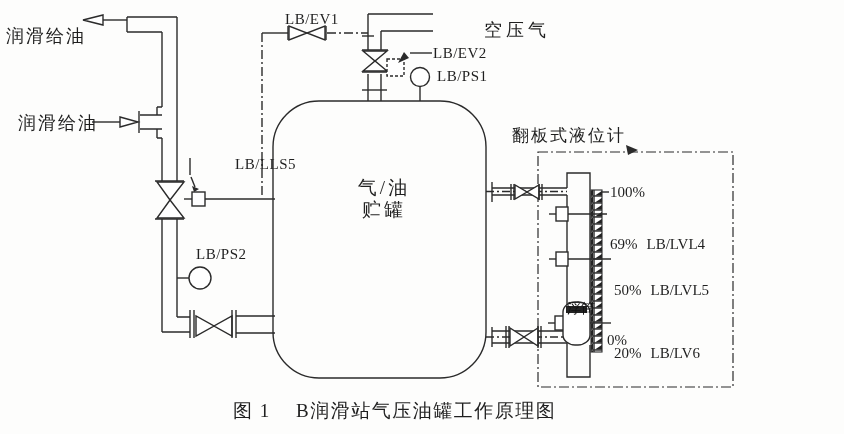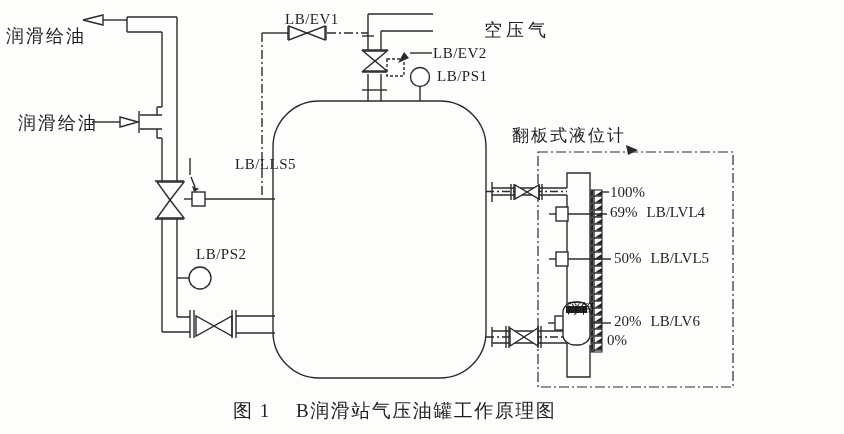--- a/index.html
+++ b/index.html
@@ -4,21 +4,21 @@
 <style>
   html,body{margin:0;padding:0;background:#ffffff;}
   #stage{position:relative;width:844px;height:434px;background:#fdfdfc;overflow:hidden;
          font-family:"Liberation Serif", serif;color:#1f1f1f;}
   #piping{position:absolute;left:0;top:0;}
   .lbl{position:absolute;white-space:nowrap;color:#1f1f1f;}
   .cjk{font-size:18px;letter-spacing:2px;}
   .tag{font-size:15px;letter-spacing:0.5px;}
   .lvl{font-size:15px;}
   .lvl .pct{display:inline-block;}
-  .lvl .tg{display:inline-block;margin-left:9px;}
+  .lvl .tg{display:inline-block;margin-left:9px;margin-top:32px;}
   #tank-label{left:338px;top:177px;width:92px;text-align:center;font-size:19px;line-height:22px;letter-spacing:3px;}
   #gauge-title{left:512px;top:124px;font-size:17px;letter-spacing:2px;}
   #float-label{left:567px;top:300px;font-size:14px;letter-spacing:0;color:#111;}
   #caption{left:0;top:398px;width:844px;text-align:left;font-size:19px;letter-spacing:1.5px;}
   #caption .fig{position:absolute;left:233px;}
   #caption .cap{position:absolute;left:296px;}
 </style>
 </head>
 <body>
 
@@ -183,20 +183,24 @@
   <div class="lbl cjk" style="left:484px;top:18px;letter-spacing:4px;">空压气</div>
 
   <div class="lbl tag" style="left:433px;top:45px;">LB/EV2</div>
 
   <div class="lbl tag" style="left:437px;top:68px;">LB/PS1</div>
 
   <div class="lbl tag" style="left:194px;top:156px;margin-left:41px;">LB/LLS5</div>
 
   <div class="lbl tag" style="left:196px;top:246px;">LB/PS2</div>
 
+  <div class="lbl" id="tank-label">
+    <div>气/油</div>
+    <div>贮罐</div>
+  </div>
 
   <div class="lbl" id="gauge-title">翻板式液位计</div>
 
   <div class="lbl lvl" style="left:610px;top:184px;">
     <span class="pct">100%</span>
   </div>
   <div class="lbl lvl" style="left:610px;top:204px;">
     <span class="pct">69%</span><span class="tg">LB/LVL4</span>
   </div>
   <div class="lbl lvl" style="left:614px;top:250px;">

